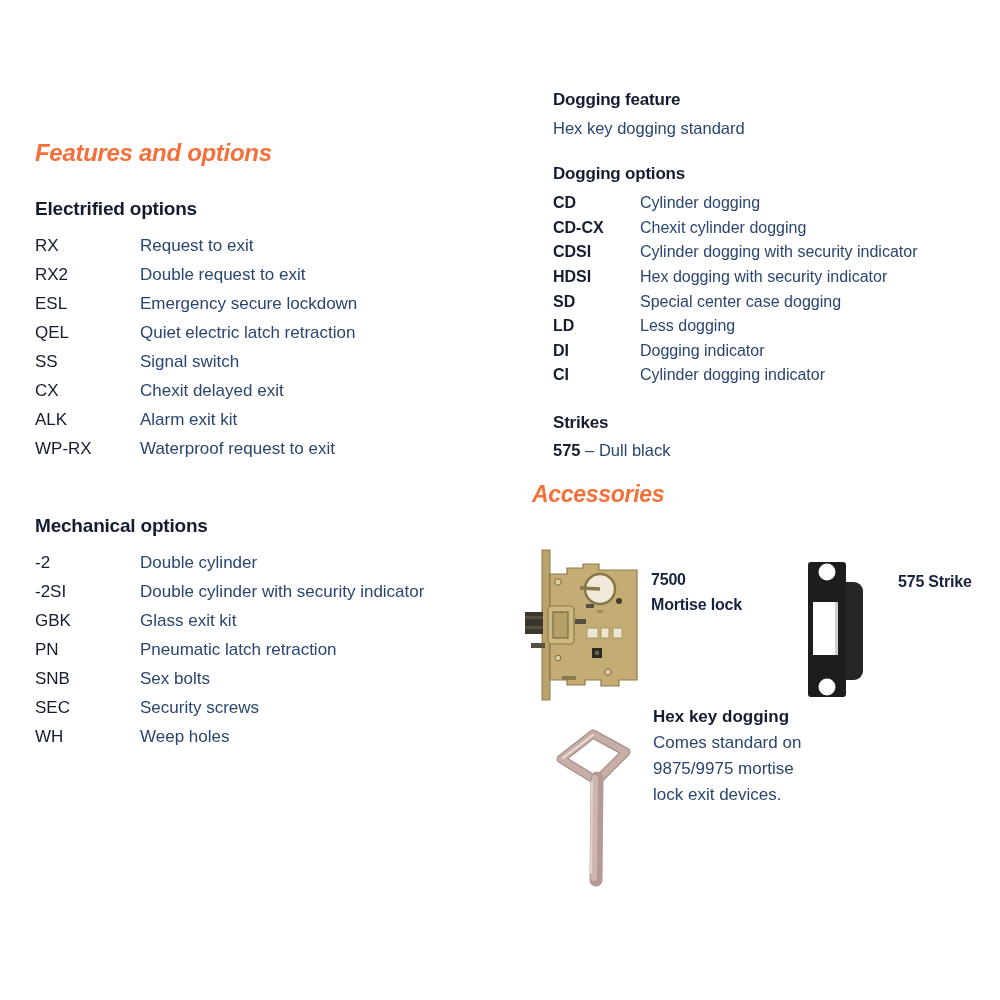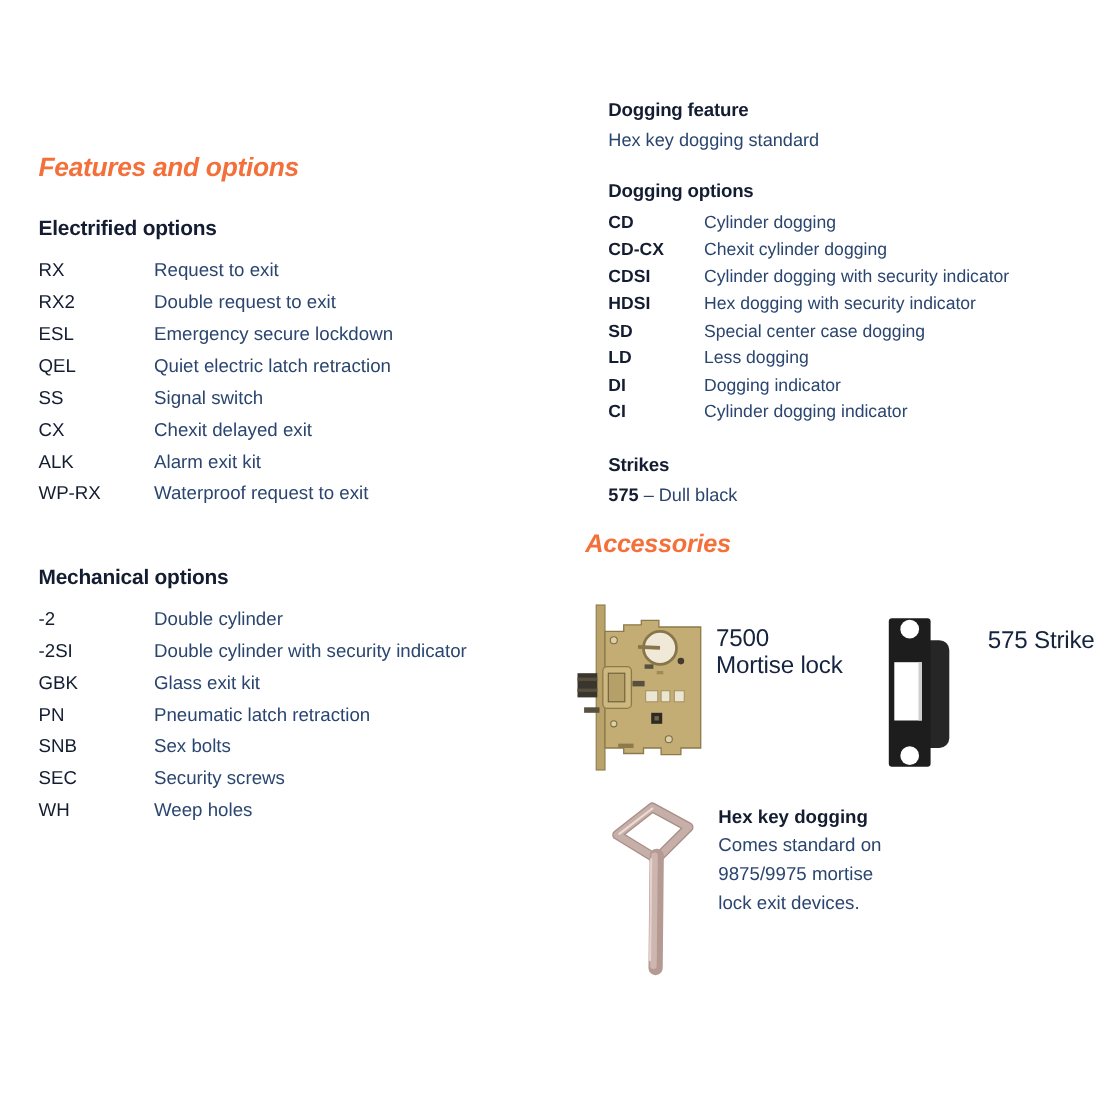--- a/index.html
+++ b/index.html
@@ -32,21 +32,21 @@
   .rows-l .row{display:flex;height:29px;align-items:center;font-size:17px}
   .rows-l .code{width:105px;flex:none;font-weight:normal;color:var(--navy)}
   .rows-r{margin-top:7px}
   .rows-r .row{display:flex;height:24.6px;align-items:center;font-size:16px}
   .rows-r .code{width:87px;flex:none;font-weight:bold;color:var(--navy)}
   .desc{color:var(--text-blue);white-space:nowrap}
   .plain-line{font-size:16.5px;color:var(--text-blue)}
   .strike-line{font-size:16.5px;margin-top:8px}
   .strike-line .code-b{font-weight:bold;color:var(--navy)}
   .fig-label{
-    font-size:22px;font-weight:normal;color:var(--label-navy);
+    font-size:16px;font-weight:bold;color:var(--label-navy);
     line-height:25px;letter-spacing:-0.2px;
   }
   .hex-caption .cap-title{
     font-size:17px;font-weight:bold;color:var(--navy);line-height:26px;
   }
   .hex-caption .cap-line{font-size:17px;color:var(--text-blue);line-height:26px}
 </style>
 </head>
 <body>
 
@@ -230,18 +230,18 @@
 
 <svg class="abs" style="left:550px;top:723px" width="92" height="165" viewBox="0 0 92 165">
   <path d="M43,11 L11,36 L47,58 L76,29 Z" fill="none" stroke="#a98f88" stroke-width="9" stroke-linejoin="round"></path>
   <path d="M43,11 L11,36 L47,58 L76,29 Z" fill="none" stroke="#c6afa8" stroke-width="6.5" stroke-linejoin="round"></path>
   <path d="M43,12 L13,35" fill="none" stroke="#ecdcd5" stroke-width="2" stroke-linecap="round"></path>
   <path d="M47,55 L46,157" stroke="#b49a93" stroke-width="13" stroke-linecap="round"></path>
   <path d="M45,55 L44,155" stroke="#cdb6af" stroke-width="6" stroke-linecap="round"></path>
   <path d="M42,58 L41,150" stroke="#e4d2cb" stroke-width="2" stroke-linecap="round"></path>
 </svg>
 
-<div class="abs hex-caption" style="left:653px;top:730px">
+<div class="abs hex-caption" style="left:653px;top:704px">
   <div class="cap-title">Hex key dogging</div>
   <div class="cap-line">Comes standard on</div>
   <div class="cap-line">9875/9975 mortise</div>
   <div class="cap-line">lock exit devices.</div>
 </div>
 
 </body></html>

